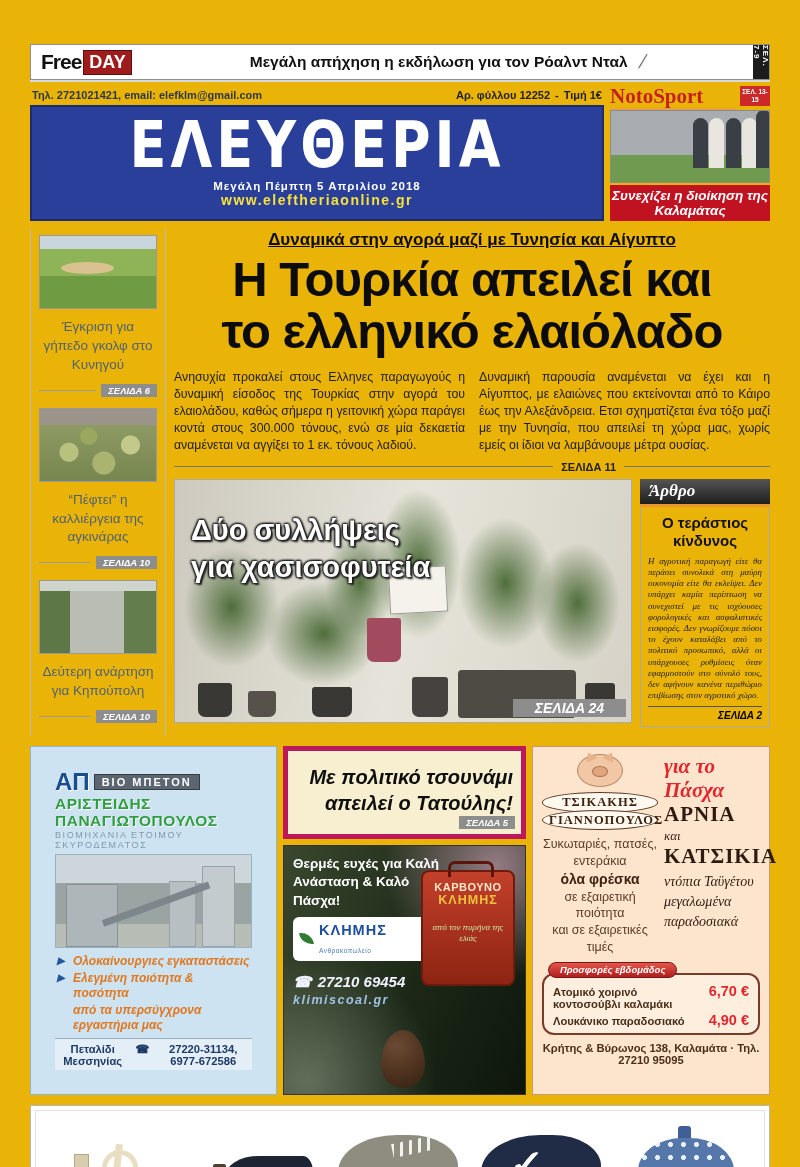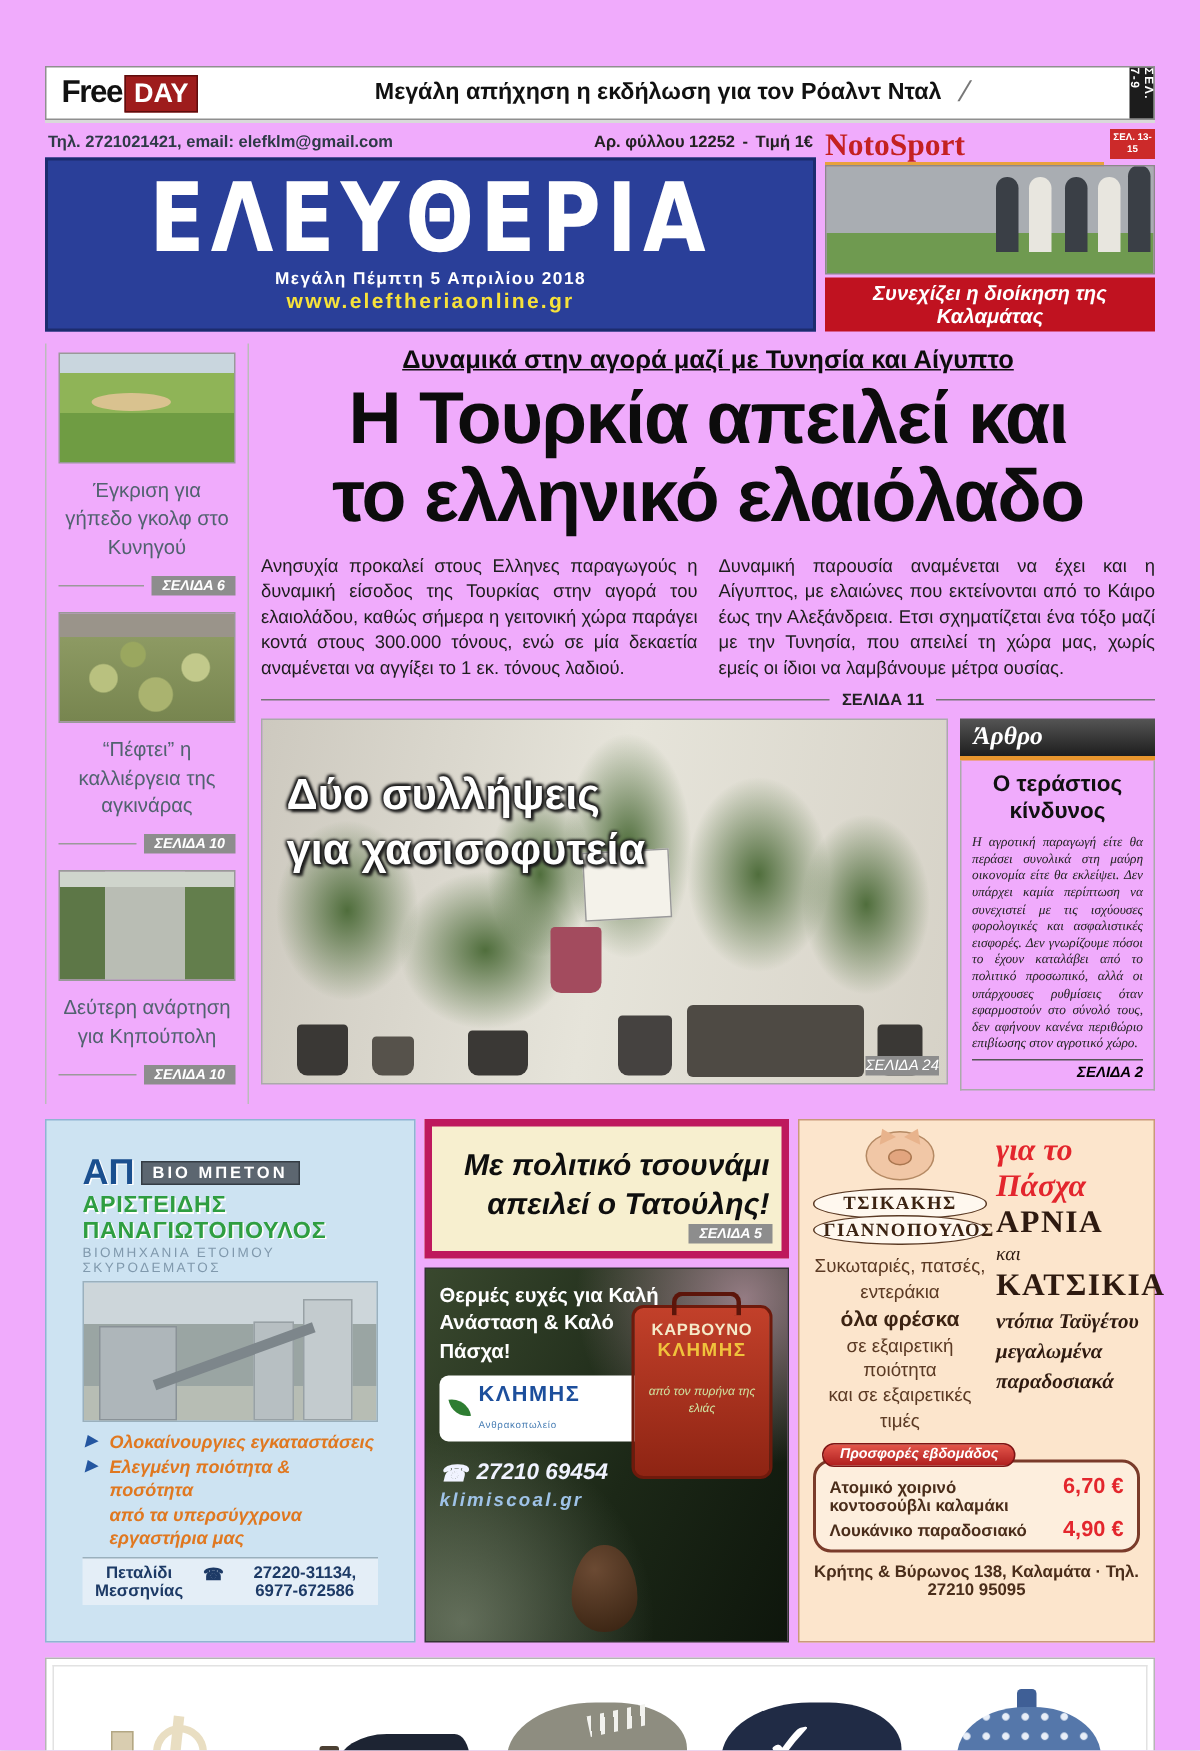--- a/index.html
+++ b/index.html
@@ -1,31 +1,31 @@
 <!DOCTYPE html>
 <html><head>
 <meta charset="utf-8">
 <style>
   *{box-sizing:border-box;margin:0;padding:0}
   html,body{background:#f2f2f2}
-  .page{position:relative;width:800px;height:1167px;background:#f0abfc;font-family:"Liberation Sans",sans-serif;margin:0 auto;overflow:hidden;box-shadow:0 0 6px rgba(0,0,0,.25)}
+  .page{position:relative;width:800px;height:1167px;background:#eab308;font-family:"Liberation Sans",sans-serif;margin:0 auto;overflow:hidden;box-shadow:0 0 6px rgba(0,0,0,.25)}
   .content{position:absolute;left:30px;top:44px;width:740px}
 
   
   .top-banner{display:flex;align-items:stretch;border:1px solid #8f8f8f;height:36px;background:#fff;box-shadow:0 2px 0 #d9d9d9}
   .freeday{display:flex;align-items:center;padding:0 10px;gap:2px}
   .fd-free{font-weight:bold;font-size:21px;letter-spacing:-1px;color:#111}
   .fd-day{background:#9e1c1c;color:#fff;font-weight:bold;font-size:18px;padding:1px 5px;border:1px solid #5f0d0d}
   .banner-headlines{flex:1;display:flex;align-items:center;justify-content:center;gap:12px;font-weight:bold;font-size:15.5px;color:#111}
   .slash{color:#777;font-weight:normal;font-size:19px;transform:skewX(-18deg)}
   .banner-tab{width:16px;background:#1c1c1c;color:#fff;font-size:8px;font-weight:bold;display:flex;align-items:center;justify-content:center;writing-mode:vertical-rl;letter-spacing:1px}
 
   
   .header-row{display:flex;align-items:stretch;gap:6px;margin-top:6px}
-  .header-left{width:514px}
+  .header-left{width:574px}
   .info-row{display:flex;justify-content:space-between;align-items:flex-end;font-size:11px;color:#2d3a46;padding:3px 2px 4px;font-weight:bold}
   .issue-group{display:flex;gap:5px;color:#222}
   .masthead{background:#2a3f99;border:2px solid #1c2c6e;height:116px;display:flex;flex-direction:column;align-items:center;justify-content:center}
   .mast-title{color:#fff;font-family:"DejaVu Sans",sans-serif;font-size:54px;font-weight:bold;letter-spacing:4px;line-height:1;transform:scaleY(1.18);text-transform:uppercase}
   .mast-date{color:#fff;font-size:11.5px;font-weight:bold;margin-top:7px;letter-spacing:1px}
   .mast-url{color:#f7e23a;font-size:14px;font-weight:bold;letter-spacing:1.5px}
   .header-right{flex:1;display:flex;flex-direction:column}
   .ns-head{display:flex;align-items:flex-start;gap:4px;height:24px}
   .ns-title{flex:1;font-family:"Liberation Serif",serif;font-weight:bold;font-size:21px;color:#c42121;border-bottom:3px solid #e8a13c;line-height:1;padding-bottom:1px}
   .ns-badge{background:#cc2a2a;color:#fff;font-size:6.5px;font-weight:bold;text-align:center;width:30px;padding:2px 1px;line-height:1.2}
@@ -80,21 +80,21 @@
   .pot.k1{left:5%;width:34px;height:34px}
   .pot.k2{left:16%;width:28px;height:26px;background:#56524b}
   .pot.k3{left:30%;width:40px;height:30px}
   .pot.pink{left:42%;bottom:60px;width:34px;height:44px;background:#a34b5e}
   .pot.k4{left:52%;width:36px;height:40px;background:#454240}
   .pot.k5{left:90%;width:30px;height:34px}
   .crate{position:absolute;bottom:4px;left:62%;width:118px;height:48px;background:#4e4a44;border-radius:4px}
   .sign{position:absolute;left:47%;top:36%;width:58px;height:46px;background:#f4f2ea;border:1px solid #999;transform:rotate(-3deg)}
   .photo-caption{position:absolute;left:16px;top:32px;color:#fff;font-weight:bold;font-size:29px;line-height:1.3;
     text-shadow:2px 2px 2px #1c1c1c,-1px -1px 2px #1c1c1c,1px -1px 2px #1c1c1c,-1px 1px 2px #1c1c1c}
-  .photo-badge{position:absolute;right:5px;bottom:5px;background:#8d8d8d;color:#fff;font-size:10px;font-style:italic;font-weight:normal;padding:1px 0}
+  .photo-badge{position:absolute;right:5px;bottom:5px;background:#8d8d8d;color:#fff;font-size:14px;font-style:italic;font-weight:bold;padding:1px 22px}
 
   .arthro{width:130px;display:flex;flex-direction:column}
   .arthro-head{background:linear-gradient(#555,#1e1e1e);color:#fff;font-family:"Liberation Serif",serif;font-style:italic;font-weight:bold;font-size:17px;padding:2px 9px 3px;border-bottom:3px solid #e8962e}
   .arthro-box{border:1px solid #aaa;border-top:none;flex:1;padding:7px 7px 5px;display:flex;flex-direction:column;overflow:hidden}
   .arthro-title{font-size:15px;font-weight:bold;text-align:center;line-height:1.2;margin-bottom:6px;color:#111}
   .arthro-body{font-family:"Liberation Serif",serif;font-style:italic;font-size:8.9px;line-height:1.26;text-align:justify;color:#222;flex:1}
   .arthro-ref{border-top:1px solid #555;margin-top:4px;padding-top:3px;text-align:right;font-size:10px;font-weight:bold;font-style:italic}
 
   
   .ads-row{display:flex;gap:6px;margin-top:10px}
@@ -149,21 +149,21 @@
   .pig-ear{position:absolute;top:-3px;width:0;height:0;border-left:6px solid transparent;border-right:6px solid transparent;border-bottom:9px solid #e8b38c}
   .pig-ear.l{left:6px;transform:rotate(-25deg)} .pig-ear.r{right:6px;transform:rotate(25deg)}
   .bu-oval{border:1.5px solid #5b3a24;border-radius:50%;padding:2px 6px;font-family:"Liberation Serif",serif;font-weight:bold;letter-spacing:1px;color:#3c2312;background:#fff8ef;font-size:12.5px;display:block;line-height:1.15}
   .bu-oval+.bu-oval{margin-top:-3px}
   .bu-intro{font-size:12.5px;line-height:1.35;margin-top:6px;color:#5b3a24}
   .bu-fresh{font-size:14px;font-weight:bold;color:#3c2312}
   .bu-right{flex:1;text-align:left;font-family:"Liberation Serif",serif;color:#2e1a10}
   .bu-season{color:#e3262d;font-style:italic;font-weight:bold;font-size:21px;line-height:1.15}
   .bu-prod{font-size:21px;font-weight:bold;letter-spacing:1px;line-height:1.2}
   .bu-kai{font-style:italic;font-size:13px;line-height:1.3}
-  .bu-desc{font-style:italic;font-weight:bold;font-size:14px;line-height:1.45;margin-top:2px}
+  .bu-desc{font-style:italic;font-weight:normal;font-size:14px;line-height:1.45;margin-top:2px}
   .bu-badge{background:linear-gradient(#e3564a,#b01f1f);color:#fff;font-style:italic;font-size:9.5px;font-weight:bold;border-radius:9px;padding:1px 11px 2px;width:max-content;margin:6px 0 -5px 6px;border:1px solid #7d1414;position:relative;z-index:1}
   .bu-prices{border:2px solid #7a3b2a;border-radius:12px;background:#fdeedd;padding:7px 9px 4px}
   .bu-price-row{display:flex;justify-content:space-between;align-items:baseline;gap:6px;font-size:11.2px;font-weight:bold;color:#4a2d1a;padding:1px 0}
   .bu-price{color:#e3262d;font-size:14.5px;font-weight:bold;white-space:nowrap}
   .bu-addr{margin-top:7px;font-size:11.2px;font-weight:bold;color:#4a2d1a;text-align:center}
 
   
   .bottom-ad{margin-top:10px;border:1px solid #b5b5b5;background:#fff;padding:4px}
   .shoes-row{display:flex;justify-content:space-between;align-items:flex-end;height:86px;padding:4px 14px 6px;border:1px solid #e2e2e2;border-bottom:none}
   .shoe{position:relative;width:128px;height:74px;flex:none}

